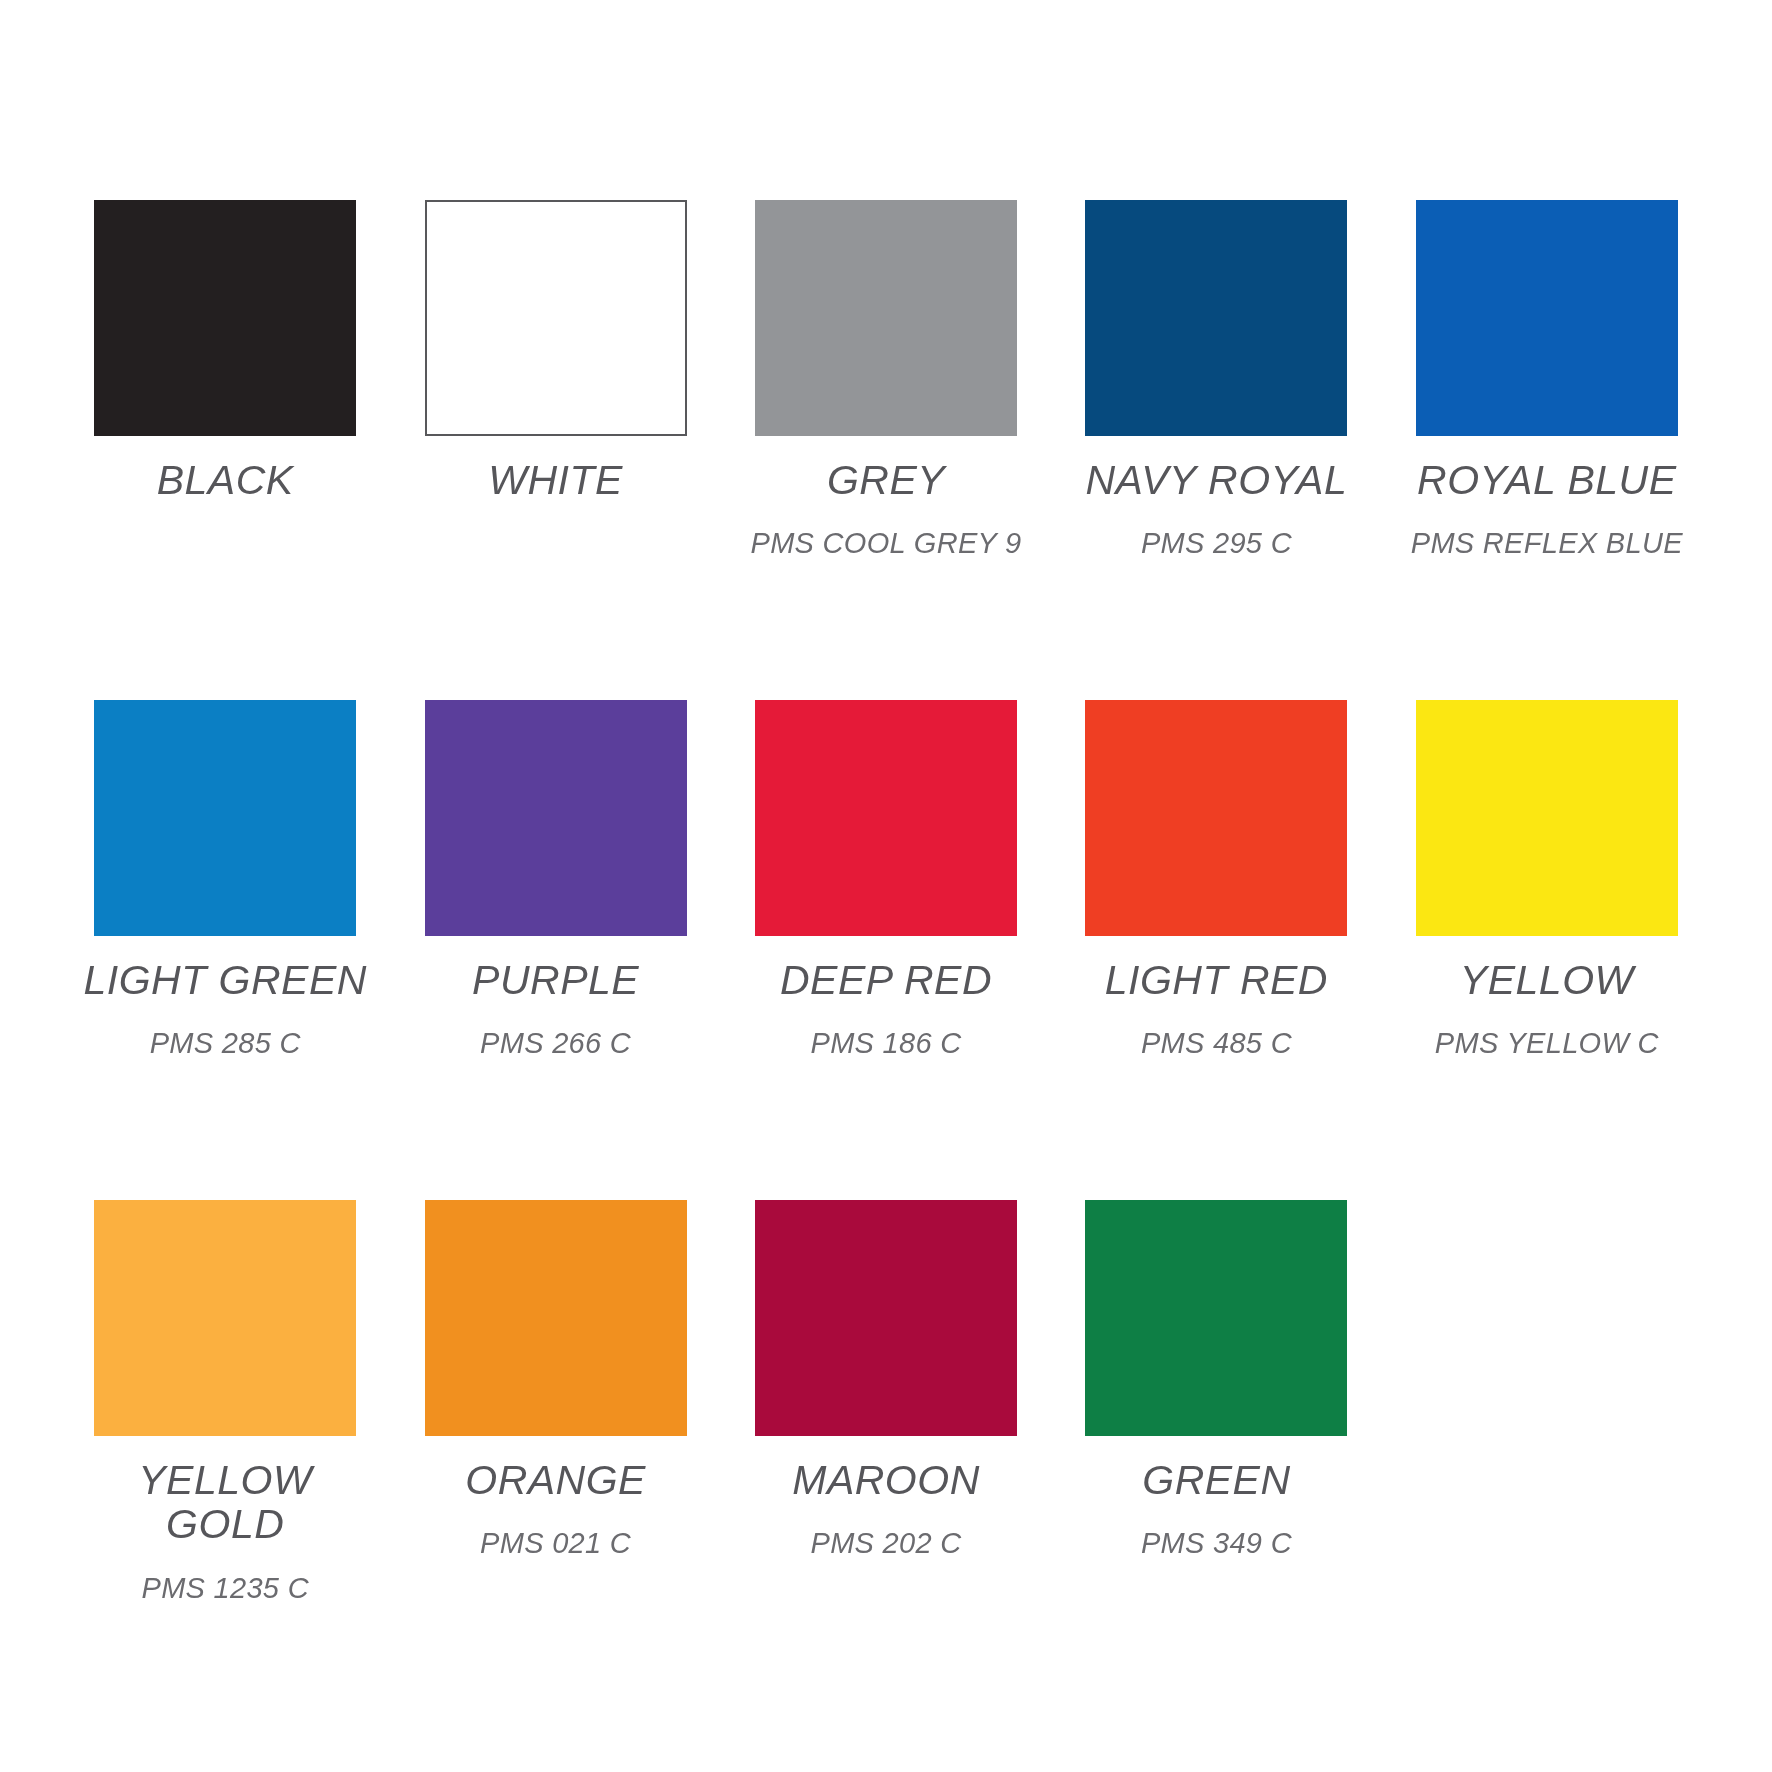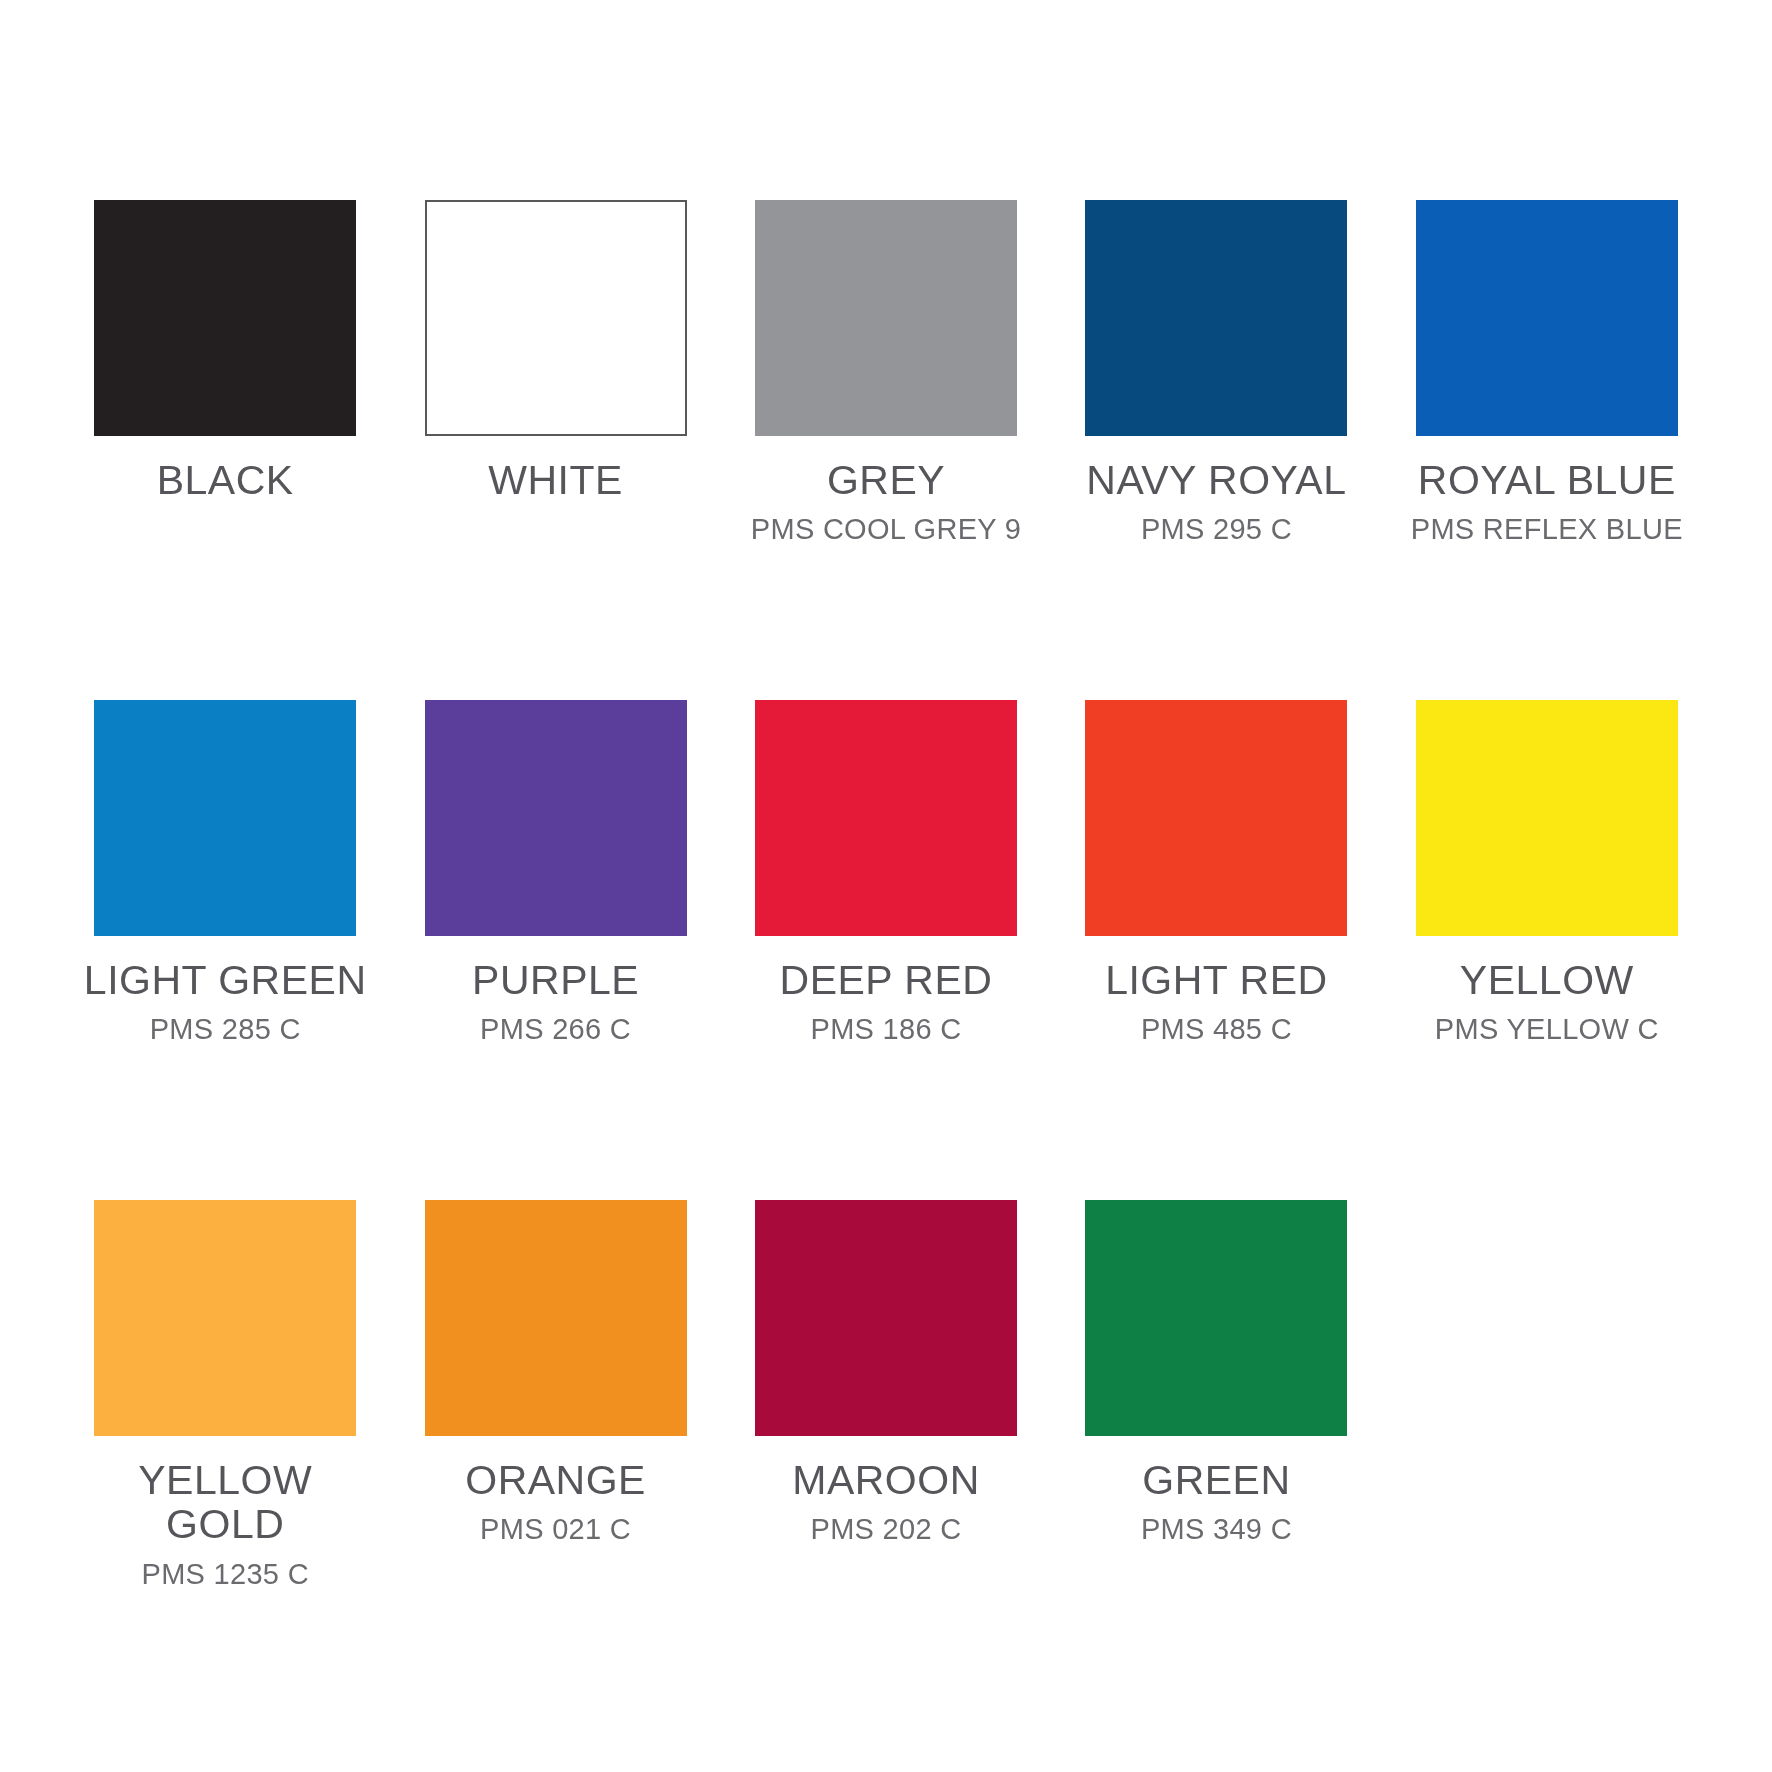--- a/index.html
+++ b/index.html
@@ -29,20 +29,21 @@
     grid-template-rows: repeat(3, 500px);
     column-gap: 0px;
     row-gap: 0px;
   }
 
   .swatch-cell {
     display: flex;
     flex-direction: column;
     align-items: center;
     width: 100%;
+    font-style: italic;
   }
 
   .swatch-chip {
     width: 262px;
     height: 236px;
     box-sizing: border-box;
     margin-bottom: 22px;
   }
 
   .swatch-name {
@@ -55,21 +56,21 @@
     white-space: pre-line;
   }
 
   .swatch-code {
     font-size: 29px;
     letter-spacing: 0.3px;
     font-weight: 400;
     color: #6b6b6f;
     text-align: center;
     line-height: 1.18;
-    margin-top: 10px;
+    margin-top: 24px;
     white-space: pre-line;
   }
 
   .swatch-code:empty {
     display: none;
   }
 </style>
 </head>
 <body>
 

